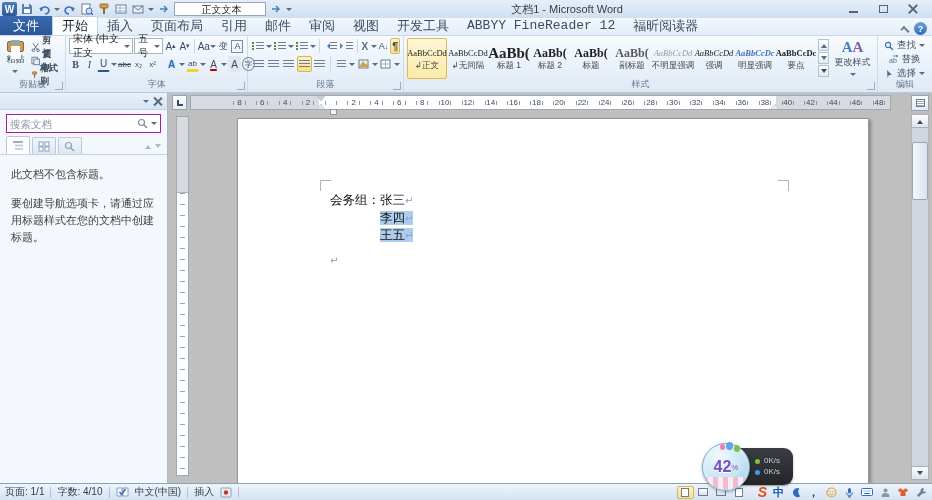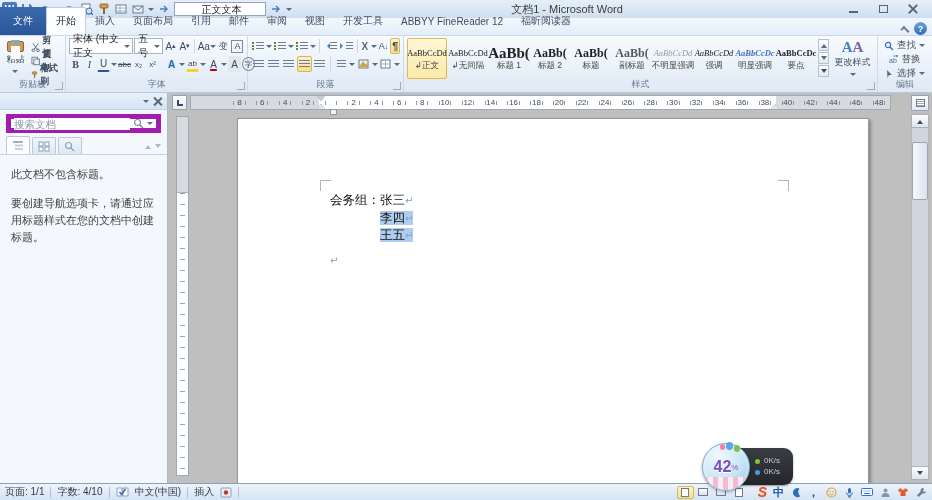--- a/index.html
+++ b/index.html
@@ -20,21 +20,21 @@
   .winbtns { display:flex; gap:8px; padding-right:6px; }
   .winbtn { width:22px; height:13px; display:flex; align-items:center; justify-content:center; }
   .glyph-min { width:9px; height:2px; background:#5a6470; margin-top:6px; }
   .glyph-max { width:9px; height:8px; border:1.5px solid #5a6470; }
   .glyph-close { position:relative; width:10px; height:10px; }
   .glyph-close::before,.glyph-close::after { content:""; position:absolute; left:4px; top:-1px; width:1.6px; height:12px; background:#5a6470; }
   .glyph-close::before { transform:rotate(45deg);} .glyph-close::after { transform:rotate(-45deg);}
 
   
   .tabrow { height:18px; background:linear-gradient(#f2f7fc,#e4edf8); display:flex; align-items:flex-end; flex:none; border-bottom:1px solid #c9d8ea; }
-  .tab { padding:2px 9px; font-size:10px; color:#3f4c5d; height:28px; display:flex; align-items:center; white-space:nowrap; }
+  .tab { padding:2px 9px; font-size:13px; color:#3f4c5d; height:19px; display:flex; align-items:center; white-space:nowrap;font-family:Liberation Mono, monospace; }
   .tab.file { background:linear-gradient(#3a69ad,#2b579a); color:#fff; padding:2px 13px; }
   .tab.active { background:#fdfeff; border:1px solid #c1cfdf; border-bottom:1px solid #fdfeff; border-radius:2px 2px 0 0; color:#222; }
   .tab-helpers { margin-left:auto; display:flex; align-items:center; gap:5px; padding-right:5px; }
   .chev-up { width:8px; height:5px; border-left:2px solid #6b7c90; border-top:2px solid #6b7c90; transform:rotate(45deg); margin-top:3px; }
   .help-btn { width:13px; height:13px; border-radius:50%; background:linear-gradient(#6aa3e0,#2f6cb3); color:#fff; font-size:9px; font-weight:bold; display:flex; align-items:center; justify-content:center; }
 
   
   .ribbon { height:57px; background:linear-gradient(#f8fbfe,#e9f1fa 55%,#dfe9f4); display:flex; flex:none; border-bottom:1px solid #b9c9dc; }
   .rgroup { position:relative; border-right:1px solid #cddbea; padding:2px 3px 13px; display:flex; flex:none; }
   .rgroup-label { position:absolute; bottom:1px; left:0; right:0; text-align:center; font-size:9px; color:#66788f; white-space:nowrap; }
@@ -111,21 +111,21 @@
   
   .main { flex:1; display:flex; position:relative; min-height:0; }
 
   
   .navpane { width:168px; flex:none; background:#f4f8fc; border-right:1px solid #a8bacf; display:flex; flex-direction:column; }
   .nav-header { height:17px; background:linear-gradient(#e9f1fa,#d6e4f4); border-bottom:1px solid #c4d4e6; display:flex; align-items:center; padding:0 5px; gap:4px; flex:none; }
   .nav-title { flex:1; color:#1f3a5f;margin-top:40px; }
   .navx { position:relative; width:9px; height:9px; }
   .navx::before,.navx::after { content:""; position:absolute; left:4px; top:-1px; width:1.5px; height:11px; background:#5a6b80; }
   .navx::before { transform:rotate(45deg);} .navx::after { transform:rotate(-45deg);}
-  .nav-search { margin:4px 6px 3px; height:19px; background:#fff; border:5px solid #a21caf; display:flex; align-items:center; padding:0 3px; gap:3px; flex:none; }
+  .nav-search { margin:4px 6px 3px; height:19px; background:#fff; border:1px solid #a21caf; display:flex; align-items:center; padding:0 3px; gap:3px; flex:none; }
   .nav-search input { border:none; outline:none; flex:1; width:80px; font-size:10.5px; color:#444; font-family:inherit; }
   .nav-search input::placeholder { color:#8a97a8; }
   .nav-tabs { display:flex; align-items:flex-end; padding:0 6px; border-bottom:1px solid #c4d4e6; flex:none; }
   .nav-tab { width:24px; height:17px; border:1px solid #b9c9db; border-bottom:none; border-radius:2px 2px 0 0; background:linear-gradient(#f2f6fb,#dde7f2); display:flex; align-items:center; justify-content:center; margin-right:2px; }
   .nav-tab.active { background:#fff; height:18px; }
   .nav-arrows { margin-left:auto; display:flex; gap:4px; padding-bottom:3px; opacity:.45; }
   .nav-body { padding:11px 11px; color:#3f3f3f; font-size:11px; line-height:1.55; }
   .nav-body p { margin-bottom:12px; }
 
   

